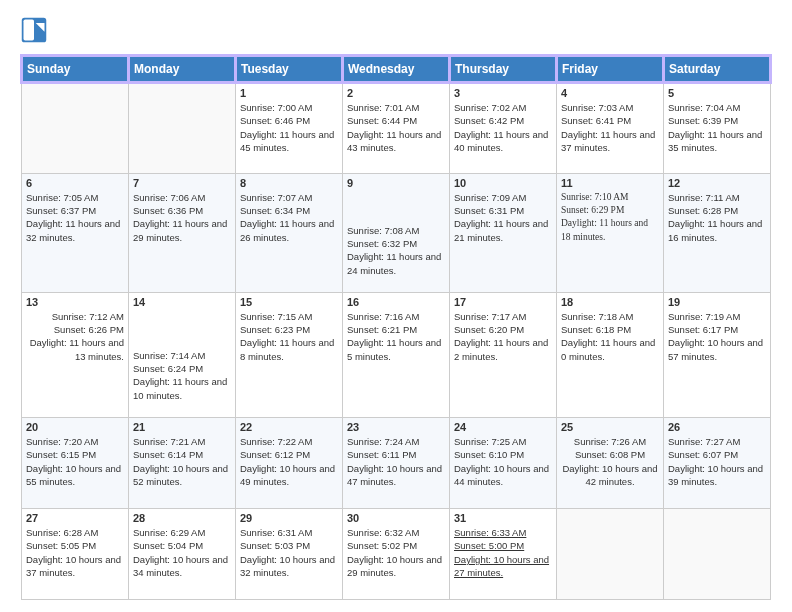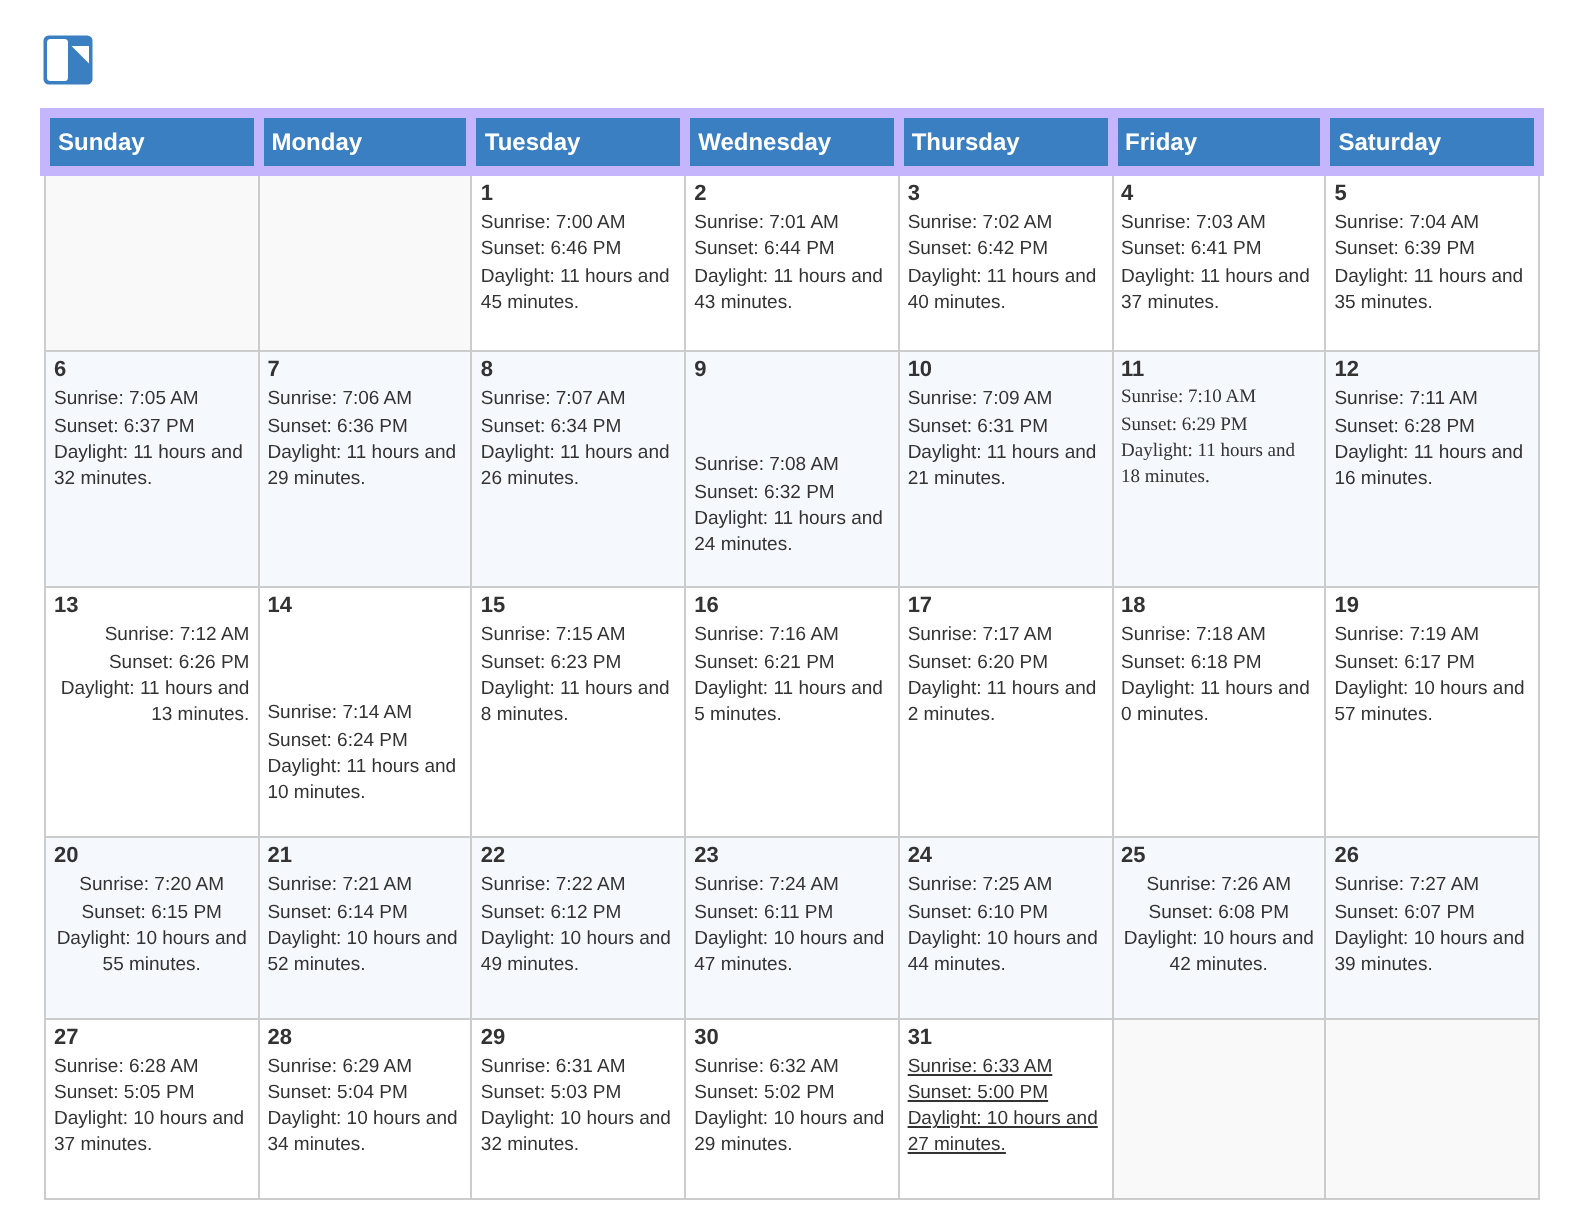--- a/index.html
+++ b/index.html
@@ -62,21 +62,21 @@
       width: 100%;
       table-layout: fixed;
     }
     .calendar th {
       background: #3a7fc1;
       color: #fff;
       font-size: 12px;
       font-weight: 600;
       padding: 5px 4px;
       text-align: left;
-      border: 5px solid #c4b5fd;
+      border: 3px solid #c4b5fd;
     }
     .calendar td {
       vertical-align: top;
       border: 1px solid #ccc;
       padding: 3px 4px;
       font-size: 10px;
       color: #333;
       background: #fff;
       height: 82px;
     }
@@ -251,21 +251,21 @@
           <td>
             <span class="day-num">19</span>
             <div class="cell-content" style="white-space: pre-line;">Sunrise: 7:19 AM
 Sunset: 6:17 PM
 Daylight: 10 hours and 57 minutes.</div>
           </td>
         </tr>
         <tr>
           <td>
             <span class="day-num">20</span>
-            <div class="cell-content" style="white-space: pre-line; text-align: center;">Sunrise: 7:20 AM
+            <div class="cell-content" style="white-space: pre-line;">Sunrise: 7:20 AM
 Sunset: 6:15 PM
 Daylight: 10 hours and 55 minutes.</div>
           </td>
           <td>
             <span class="day-num">21</span>
             <div class="cell-content" style="white-space: pre-line;">Sunrise: 7:21 AM
 Sunset: 6:14 PM
 Daylight: 10 hours and 52 minutes.</div>
           </td>
           <td>

